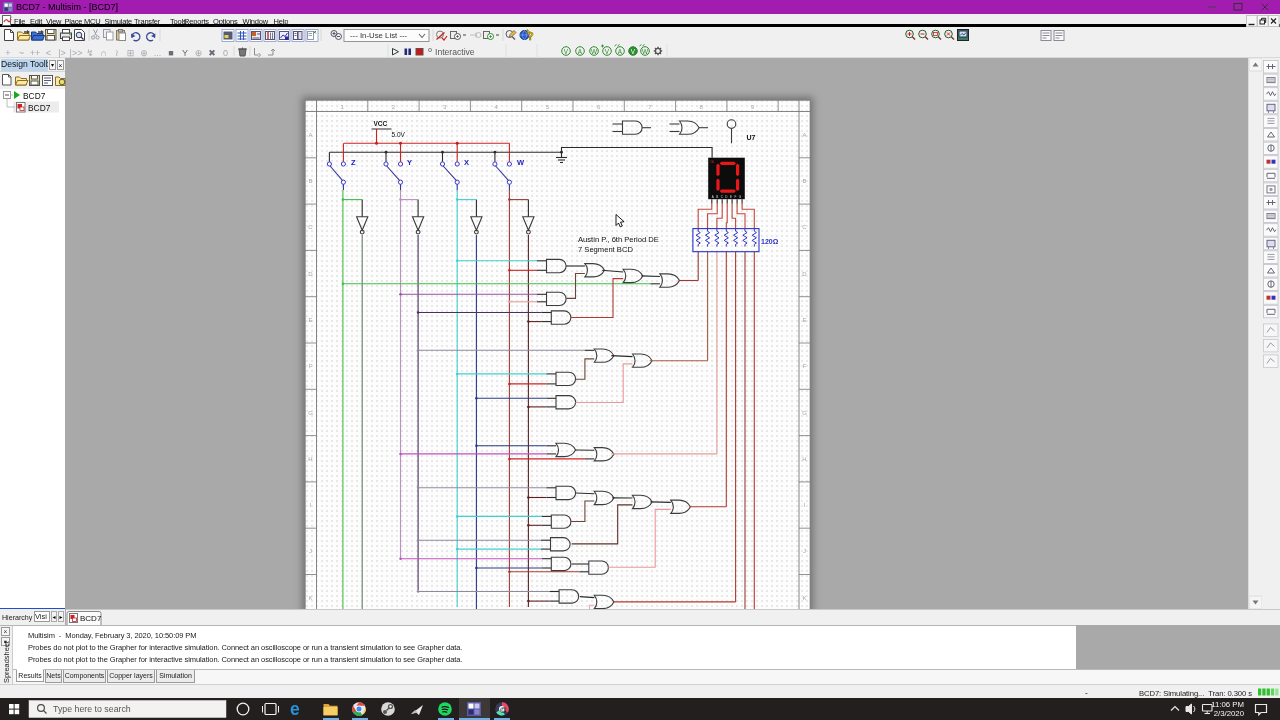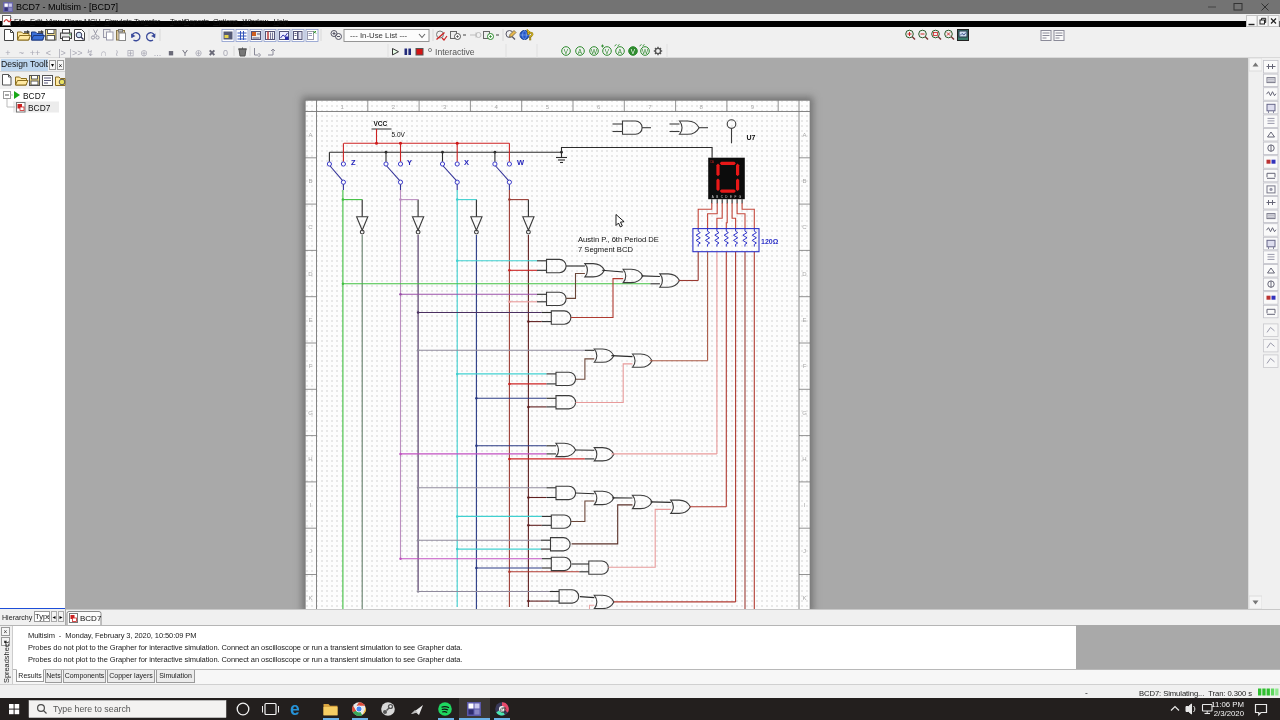--- a/index.html
+++ b/index.html
@@ -1,19 +1,19 @@
 <!DOCTYPE html>
 <html><head><meta charset="utf-8">
 <style>
 *{margin:0;padding:0;box-sizing:border-box}
 html,body{width:1280px;height:720px;overflow:hidden;font-family:"Liberation Sans",sans-serif;background:#a9a9a9}
 .abs{position:absolute}
-#titlebar{left:0;top:0;width:1280px;height:14px;background:#737373;color:#000}
+#titlebar{left:0;top:0;width:1280px;height:14px;background:#a21caf;color:#000}
 #titlebar .t{position:absolute;left:16px;top:2px;font-size:9px}
-#menubar{left:0;top:14px;width:1280px;height:13px;background:#f0f0f0;border-bottom:6px solid #000000}
+#menubar{left:0;top:14px;width:1280px;height:13px;background:#f0f0f0;border-bottom:3px solid #000000}
 #menubar span{position:absolute;top:2.5px;font-size:7.5px;letter-spacing:-0.2px;color:#111}
 #tb1{left:0;top:27px;width:1280px;height:17px;background:#f0f0f0}
 #tb2{left:0;top:44px;width:1280px;height:14px;background:#f0f0f0;border-bottom:1px solid #d9d9d9}
 #dtb{left:0;top:58px;width:66px;height:567px;background:#f0f0f0;border-right:1px solid #aaa}
 #canvas{left:66px;top:58px;width:1182px;height:551px;background:#a9a9a9;overflow:hidden}
 #vscroll{left:1248px;top:58px;width:14px;height:551px;background:#f0f0f0;border-left:1px solid #dcdcdc}
 #rtoolbar{left:1262px;top:58px;width:18px;height:551px;background:#f0f0f0}
 #tabbar{left:66px;top:609px;width:1214px;height:16px;background:#f0f0f0;border-top:1px solid #c8c8c8}
 #spread{left:0;top:625px;width:1076px;height:59px;background:#fff;border-top:1px solid #b5b5b5}
 #statusbar{left:0;top:684px;width:1280px;height:14px;background:#f0f0f0;border-top:1px solid #d0d0d0}
@@ -790,21 +790,21 @@
       <rect x="13" y="12.5" width="46" height="11" fill="#ececec"></rect>
       <line x1="7" y1="10" x2="7" y2="18" stroke="#bbb"></line>
       <line x1="7" y1="18" x2="15" y2="18" stroke="#bbb"></line>
       <rect x="16.5" y="13.5" width="8.5" height="9.5" fill="#fff" stroke="#777"></rect>
       <rect x="17.5" y="15" width="4.5" height="4.5" fill="#c22"></rect>
       <rect x="20" y="18" width="4" height="3.5" fill="#fff" stroke="#c22" stroke-width="0.8"></rect>
       <text x="28" y="21.5" font-size="8.4" fill="#111">BCD7</text>
     </svg>
     <div class="abs" style="left:0;top:550px;width:65px;height:17px;background:#f0f0f0;border-top:1px solid #1d4ed8">
       <span style="position:absolute;left:2px;top:5px;font-size:7.1px;color:#222">Hierarchy</span>
-      <span class="abs" style="left:34px;top:2px;width:16px;height:11px;border:1px solid #999;background:#fff;font-size:7.5px;color:#222;overflow:hidden">Type</span>
+      <span class="abs" style="left:34px;top:2px;width:16px;height:11px;border:1px solid #999;background:#fff;font-size:7.5px;color:#222;overflow:hidden">Visi</span>
       <span class="abs" style="left:51px;top:2px;width:6px;height:11px;border:1px solid #aaa;background:#f4f4f4;font-size:6px;text-align:center;line-height:10px">◂</span>
       <span class="abs" style="left:58px;top:2px;width:6px;height:11px;border:1px solid #aaa;background:#f4f4f4;font-size:6px;text-align:center;line-height:10px">▸</span>
     </div>
   </div>
 <div class="abs" id="tabbar">
  <svg class="abs" style="left:0;top:0" width="120" height="16">
   <path d="M1,15.5 v-12 a2,2 0 0 1 2,-2 h30 a2,2 0 0 1 2,2 v12" fill="#fbfbfb" stroke="#888"></path>
   <rect x="3.5" y="3.5" width="8" height="9" fill="#fff" stroke="#777"></rect>
   <rect x="4.5" y="5" width="4" height="4" fill="#c22"></rect>
   <rect x="6.5" y="8" width="4" height="3.5" fill="#fff" stroke="#c22" stroke-width="0.8"></rect>

